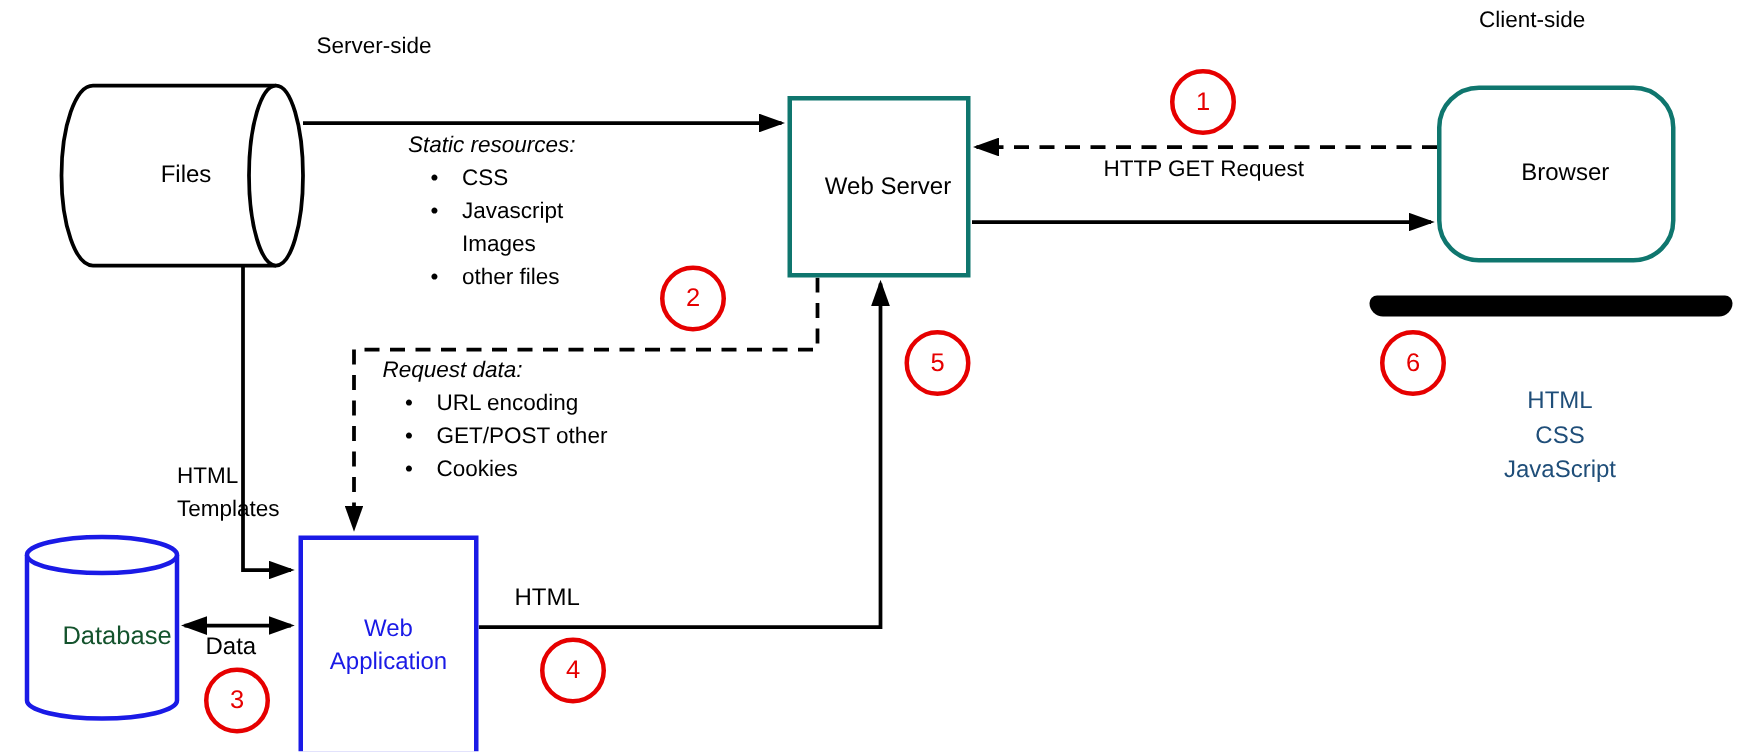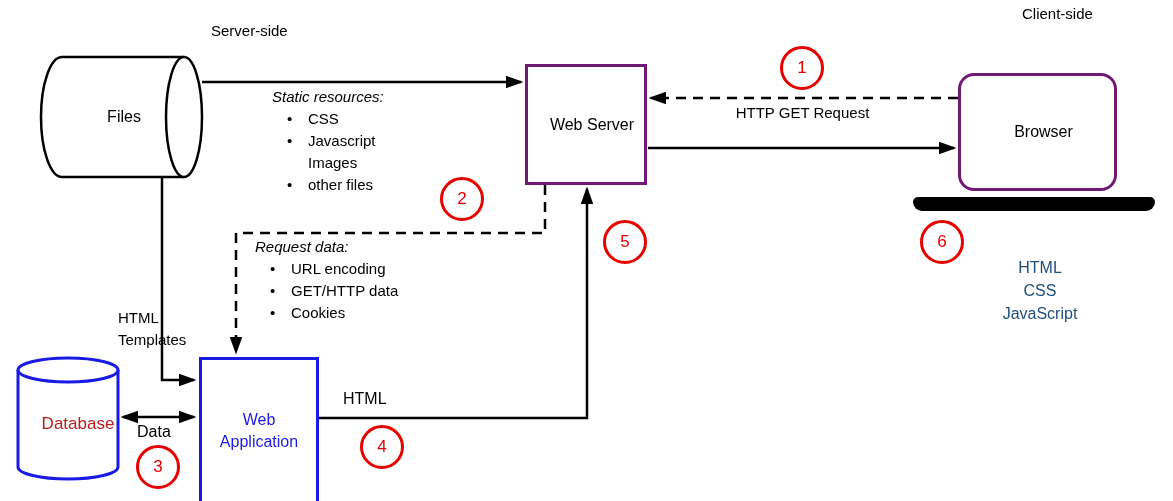--- a/index.html
+++ b/index.html
@@ -8,21 +8,21 @@
     font-family:"Liberation Sans", sans-serif; color:#000000; overflow:hidden;
   }
   .abs { position:absolute; }
   svg.layer { position:absolute; left:0; top:0; }
   .label { font-size:15px; line-height:18px; white-space:nowrap; }
   .preline { white-space:pre-line; }
   .node {
     display:flex; align-items:center; justify-content:center; text-align:center;
     background:#ffffff; font-size:16px; box-sizing:border-box; line-height:22px;
   }
-  .node-black { border:3px solid #701a75;padding-left:12px; }
+  .node-black { border:3px solid #0f766e;padding-left:12px; }
   .node-blue  { border:3px solid #1a1ae6; color:#1a1ae6; }
   .cyl-label { display:flex; align-items:center; justify-content:center; font-size:16px; }
   .badge {
     width:44px; height:44px; border-radius:50%; border:3px solid #e60000;
     color:#e60000; background:#ffffff; box-sizing:border-box;
     display:flex; align-items:center; justify-content:center; font-size:17px;
   }
   .bullet-list { font-size:15px; }
   .bl-title { line-height:22px;font-style:italic; }
   .bl-row { display:flex; line-height:22px; }
@@ -66,37 +66,37 @@
     <path d="M 545 185 V 233 H 236 V 352" fill="none" stroke="#000000" stroke-width="2.5" stroke-dasharray="10 7" marker-end="url(#arr)"></path>
 
     <path d="M 162 178 V 380 H 194" fill="none" stroke="#000000" stroke-width="2.5" marker-end="url(#arr)"></path>
 
     <path d="M 123 417 H 194" fill="none" stroke="#000000" stroke-width="2.5" marker-start="url(#arrRev)" marker-end="url(#arr)"></path>
 
     <path d="M 319 418 H 587 V 189" fill="none" stroke="#000000" stroke-width="2.5" marker-end="url(#arr)"></path>
   </svg>
 
   <div class="abs label" style="left:211px; top:22px;text-align:right;">Server-side</div>
-  <div class="abs label" style="left:986px; top:5px;margin-left:36px;">Client-side</div>
+  <div class="abs label" style="left:986px; top:5px;">Client-side</div>
 
   <div class="abs node node-black" style="left:525px; top:64px; width:122px; height:121px;">
     <span>Web Server</span>
   </div>
 
-  <div class="abs node node-black" style="left:958px; top:73px; width:159px; height:118px; border-radius:16px;">
+  <div class="abs node node-black" style="left:958px; top:57px; width:159px; height:118px; border-radius:28px;">
     <span>Browser</span>
   </div>
 
   <div class="abs node node-blue" style="left:199px; top:357px; width:120px; height:147px;">
     <span class="preline">Web
 Application</span>
   </div>
 
   <div class="abs cyl-label" style="left:41px; top:57px; width:126px; height:120px;padding-left:20px;">Files</div>
-  <div class="abs cyl-label" style="left:18px; top:414px; width:120px; height:20px; color:#b91c1c; font-size:17px;">Database</div>
+  <div class="abs cyl-label" style="left:18px; top:414px; width:120px; height:20px; color:#14532d; font-size:17px;">Database</div>
 
   <div class="abs laptop-bar" style="left:913px; top:197px; width:242px; height:14px;"></div>
 
   <div class="abs bullet-list" style="left:272px; top:86px;">
     <div class="bl-title">Static resources:</div>
     <div class="bl-row">
       <span class="bl-bullet">•</span>
       <span>CSS</span>
     </div>
     <div class="bl-row">
@@ -114,21 +114,21 @@
   </div>
 
   <div class="abs bullet-list" style="left:255px; top:236px;">
     <div class="bl-title">Request data:</div>
     <div class="bl-row">
       <span class="bl-bullet">•</span>
       <span>URL encoding</span>
     </div>
     <div class="bl-row">
       <span class="bl-bullet">•</span>
-      <span>GET/HTTP data</span>
+      <span>GET/POST other</span>
     </div>
     <div class="bl-row">
       <span class="bl-bullet">•</span>
       <span>Cookies</span>
     </div>
   </div>
 
   <div class="abs label" style="left:720px; top:104px; width:165px; text-align:center;">HTTP GET Request</div>
   <div class="abs label preline" style="left:118px; top:307px; line-height:22px;">HTML
 Templates</div>

